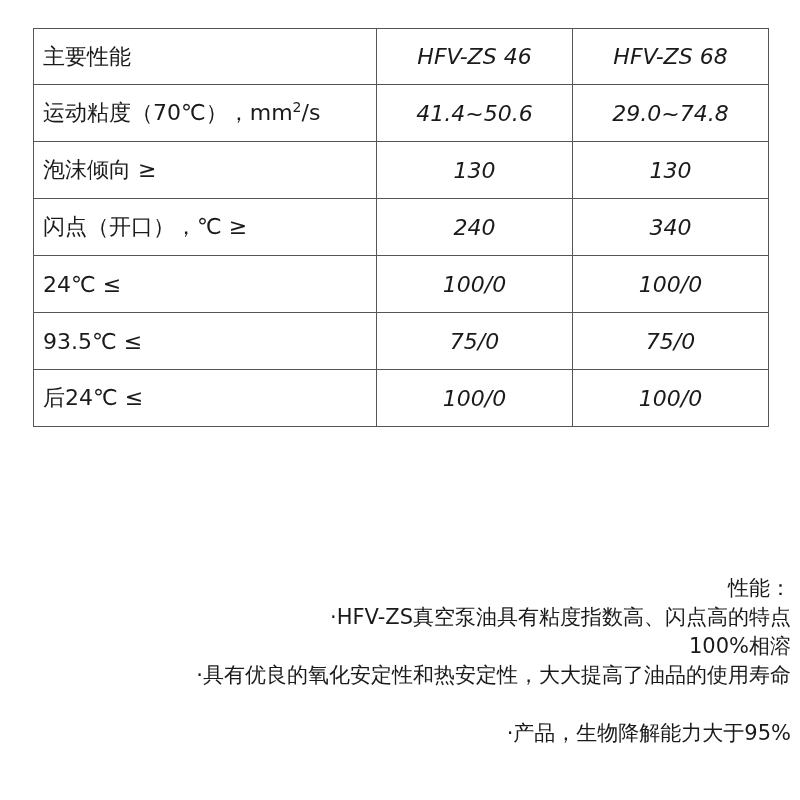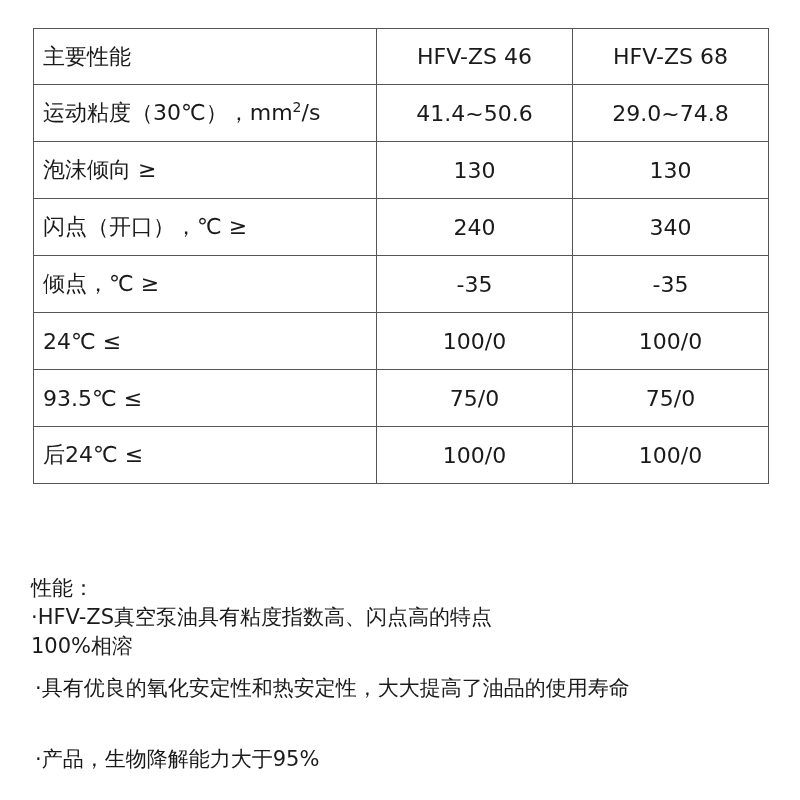--- a/index.html
+++ b/index.html
@@ -17,68 +17,64 @@
   .spec-table td {
     border: 1.5px solid #555555;
     font-size: 22px;
     padding: 0 0 0 9px;
     height: 57px;
     box-sizing: border-box;
     white-space: nowrap;
     vertical-align: middle;
   }
   .spec-table tr:first-child td { height: 56px; }
-  .spec-table td.val { text-align: center; padding: 0; }
+  .spec-table td.val { text-align: center; padding: 0; font-style: italic; }
   .spec-table col.c1 { width: 343px; }
   .spec-table col.c2 { width: 196px; }
   .spec-table col.c3 { width: 196px; }
   sup { font-size: 14px; vertical-align: 8px; line-height: 0; }
   .notes {
     position: absolute; left: 31px; top: 574px;
     font-size: 21px; line-height: 29px;
     width: 760px;
+    text-align: right;
   }
   .notes div { white-space: nowrap; }
   .notes .gap { height: 29px; }
-  .notes .indent { padding-left: 4px; margin-top: 13px; }
+  .notes .indent { padding-left: 4px; }
 </style>
 </head>
 <body>
 
 <table class="spec-table">
   <colgroup>
       <col class="c1">
       <col class="c2">
       <col class="c3">
     </colgroup>
   <tbody>
       <tr>
     <td>主要性能</td>
     <td class="val">HFV-ZS 46</td>
     <td class="val">HFV-ZS 68</td>
   </tr>
   <tr>
-    <td><span>运动粘度（30℃），mm</span><sup>2</sup><span>/s</span></td>
+    <td><span>运动粘度（70℃），mm</span><sup>2</sup><span>/s</span></td>
     <td class="val">41.4~50.6</td>
     <td class="val">29.0~74.8</td>
   </tr>
   <tr>
     <td>泡沫倾向 ≥</td>
     <td class="val">130</td>
     <td class="val">130</td>
   </tr>
   <tr>
     <td>闪点（开口），℃ ≥</td>
     <td class="val">240</td>
     <td class="val">340</td>
-  </tr>
-  <tr>
-    <td>倾点，℃ ≥</td>
-    <td class="val">-35</td>
-    <td class="val">-35</td>
   </tr>
   <tr>
     <td>24℃ ≤</td>
     <td class="val">100/0</td>
     <td class="val">100/0</td>
   </tr>
   <tr>
     <td>93.5℃ ≤</td>
     <td class="val">75/0</td>
     <td class="val">75/0</td>

